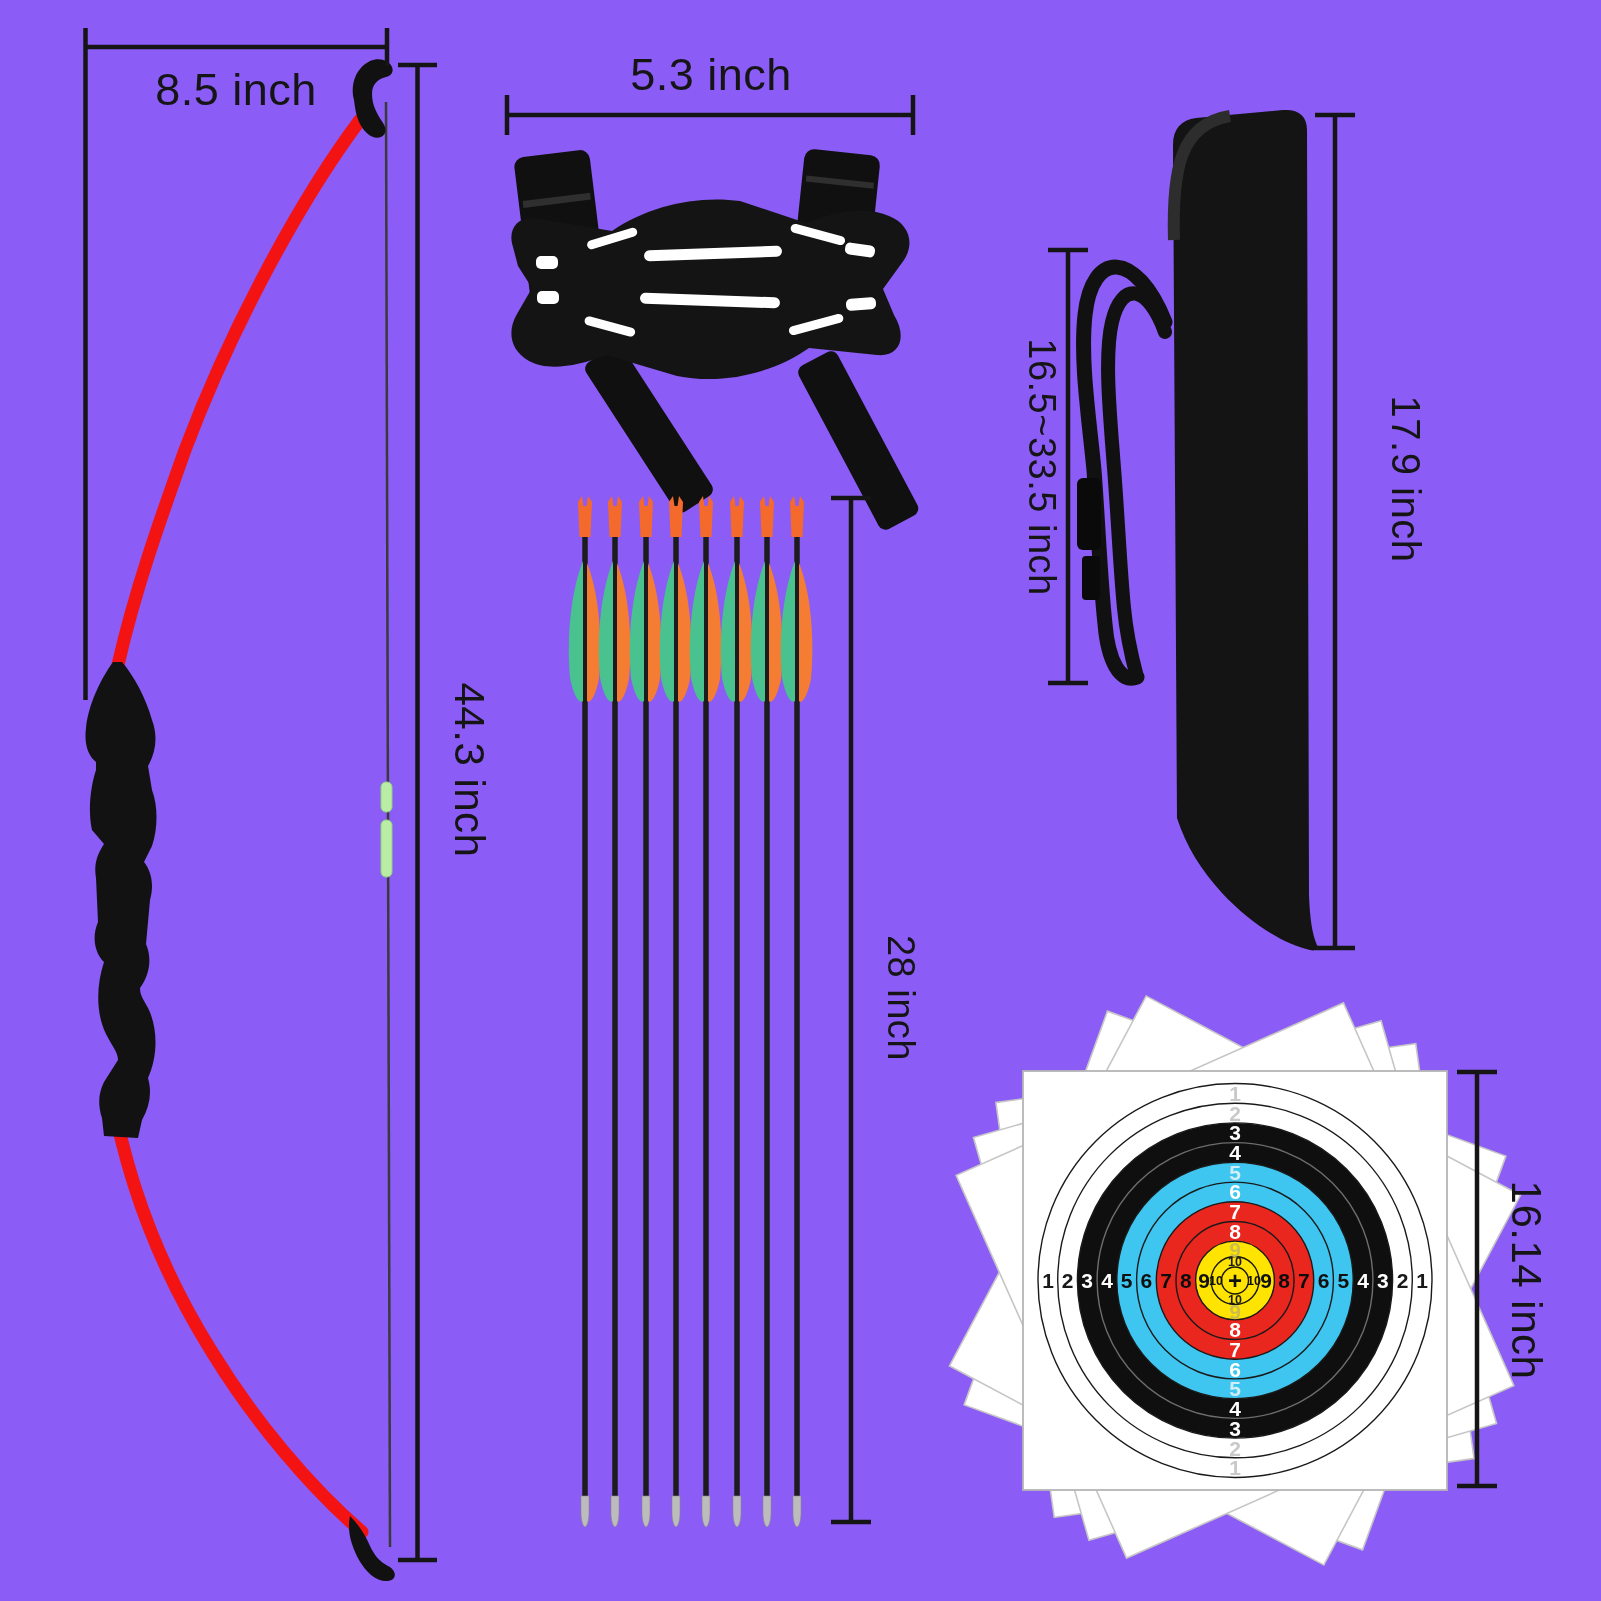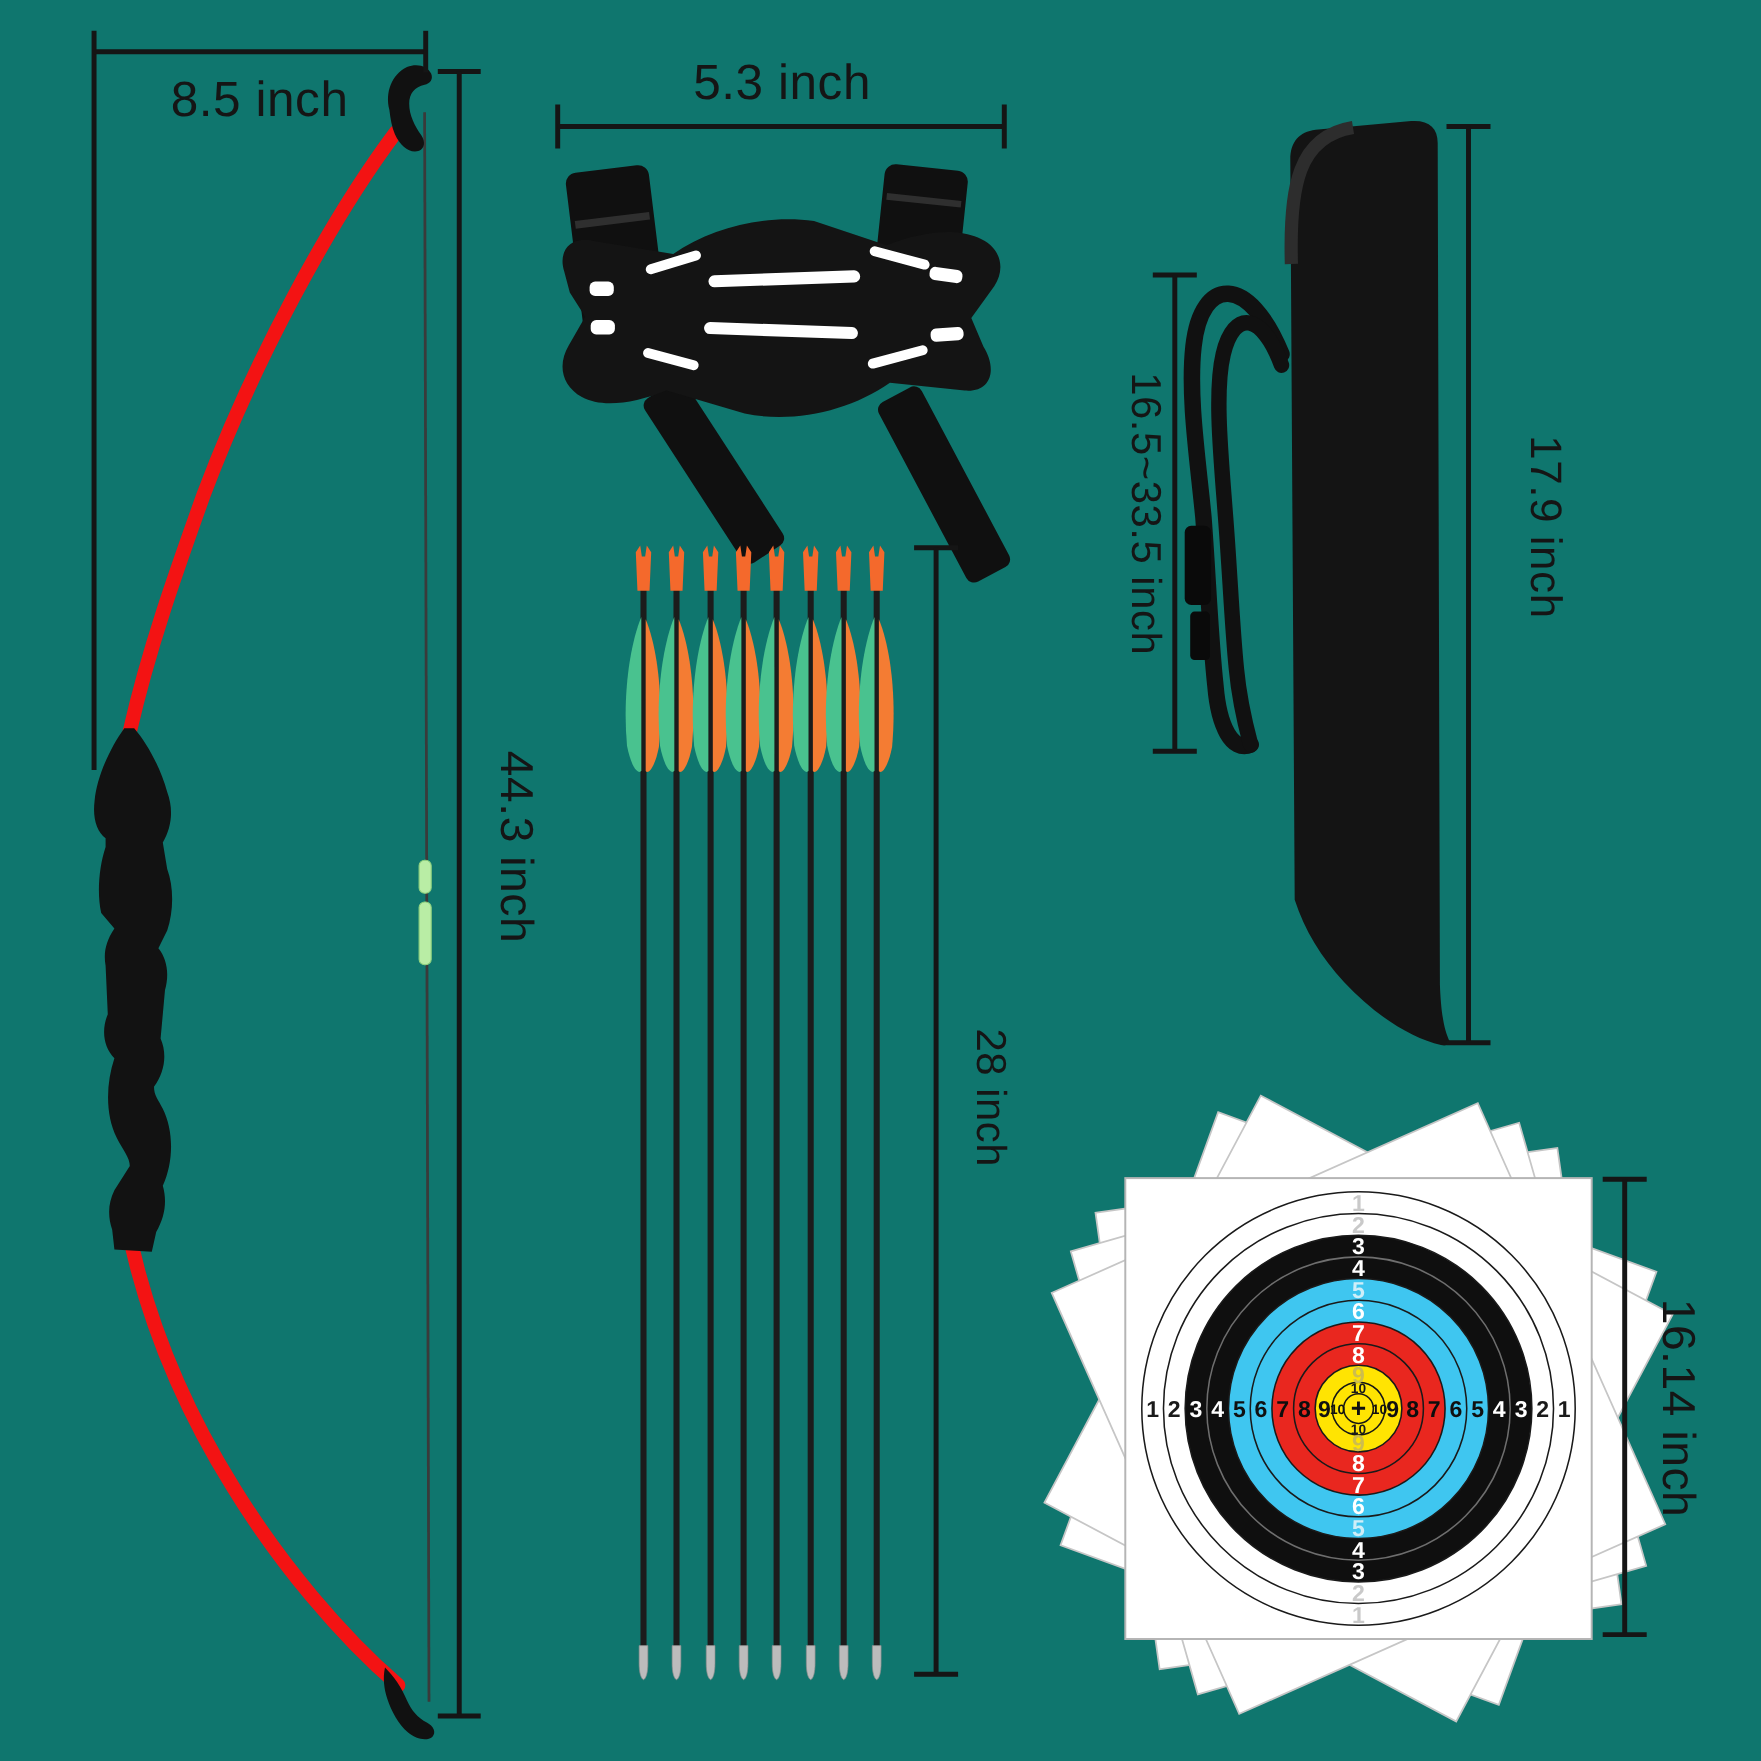--- a/index.html
+++ b/index.html
@@ -1,16 +1,16 @@
 <!DOCTYPE html>
 <html><head>
 <meta charset="utf-8">
 <style>
   html,body{margin:0;padding:0;background:#fff;}
-  #stage{position:relative;width:1601px;height:1601px;background:#0f766e;overflow:hidden;
+  #stage{position:relative;width:1601px;height:1601px;background:#8b5cf6;overflow:hidden;
          font-family:"Liberation Sans","DejaVu Sans",sans-serif;}
   svg{display:block}
   .dim{stroke:#151515;stroke-width:4.5;fill:none;stroke-linecap:butt}
   .dimtext{fill:#151515;font-weight:400;text-anchor:middle;letter-spacing:0.5px}
   .tnum{text-anchor:middle;font-weight:700}
 </style>
 </head>
 <body>
 
 <div id="stage">

